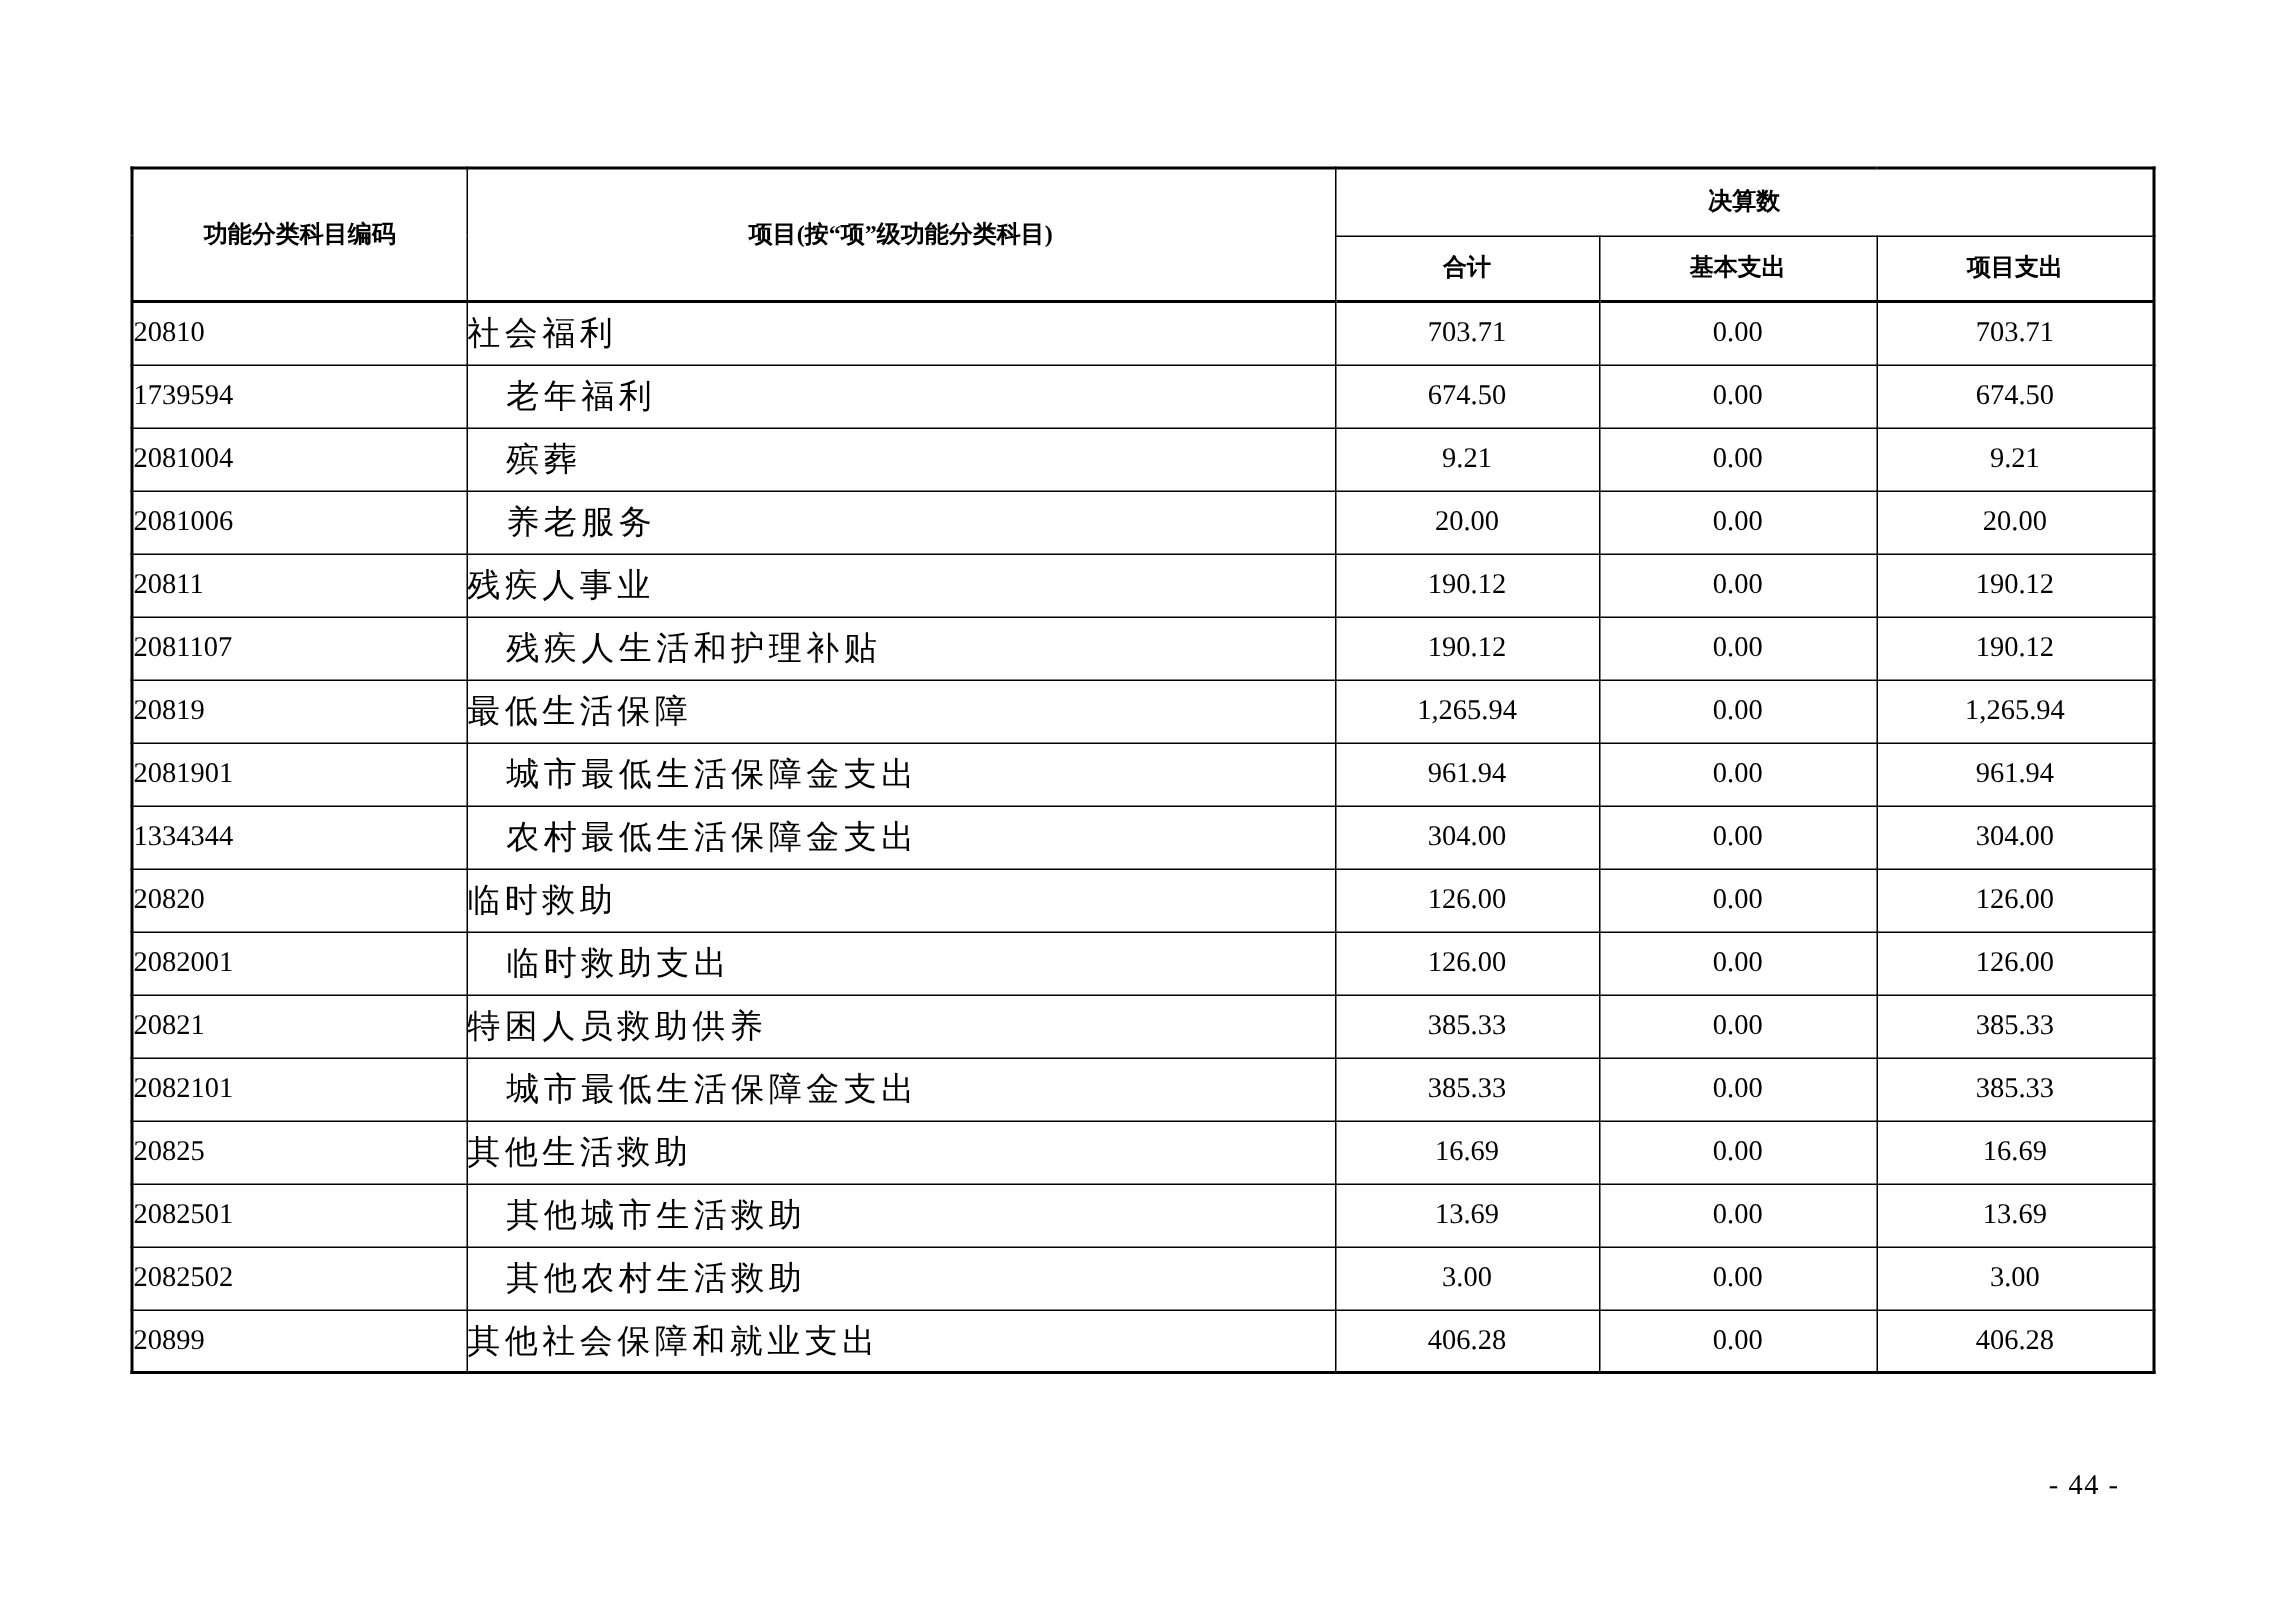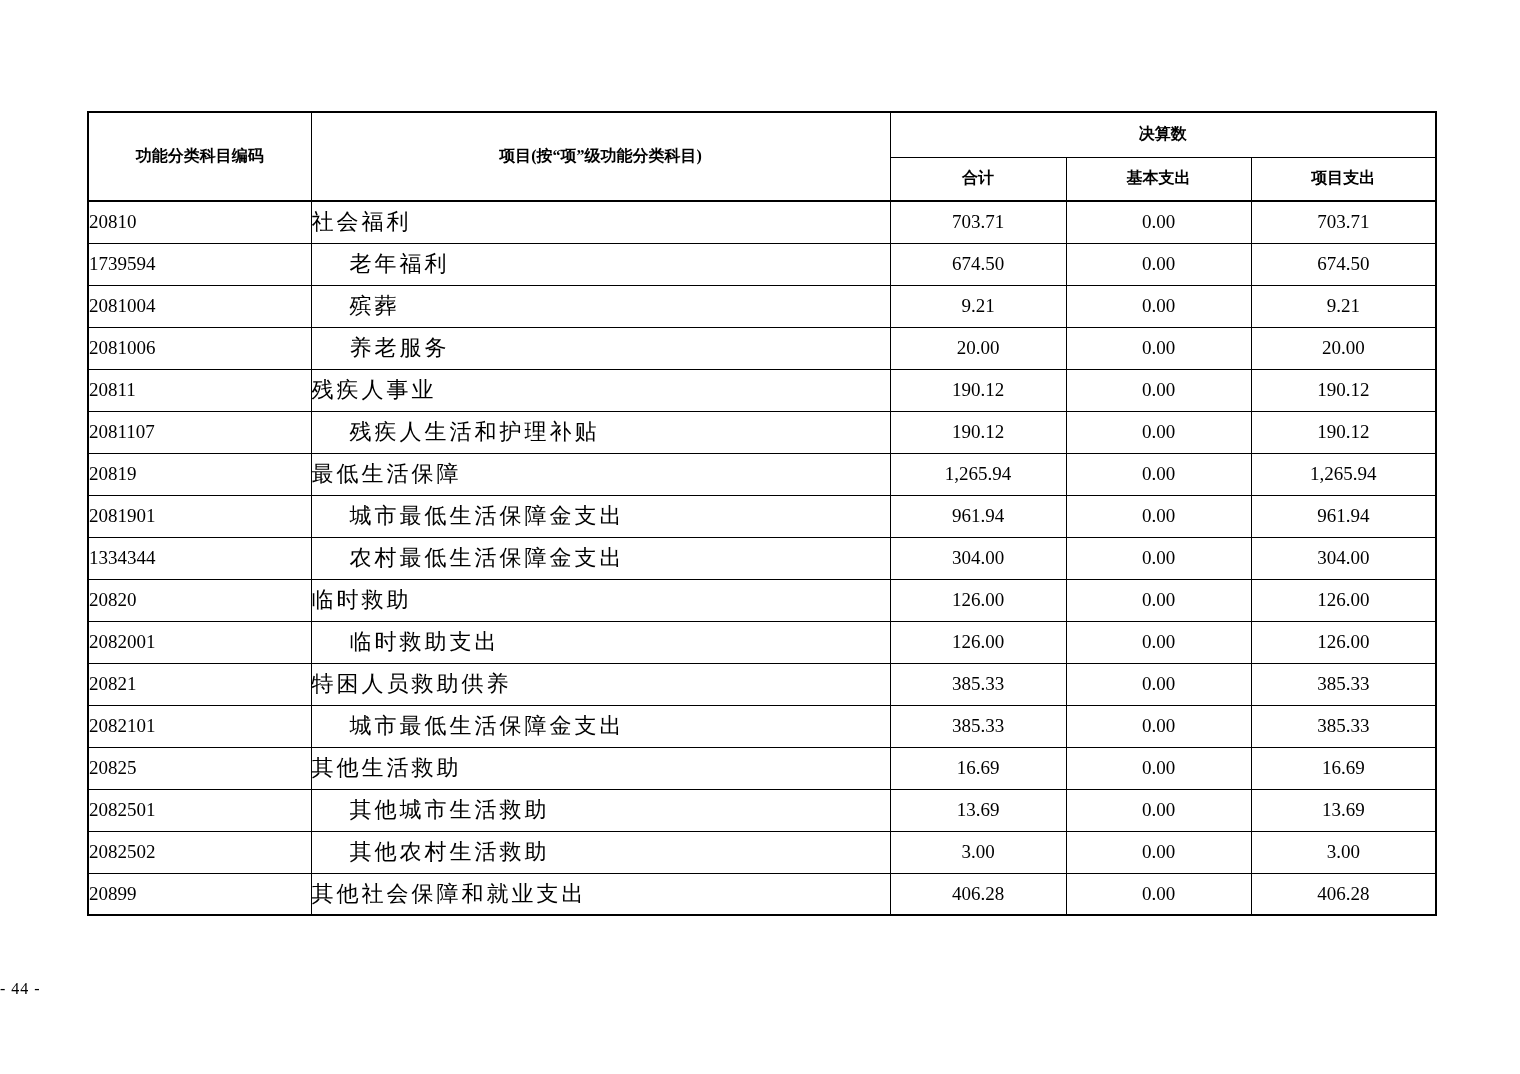--- a/index.html
+++ b/index.html
@@ -57,34 +57,34 @@
     padding-left: 9px;
     font-size: 19px;
   }
   td.project-cell {
     text-align: left;
     padding-left: 9px;
     font-size: 22px;
     letter-spacing: 3px;
   }
   td.project-cell.indent2 {
-    padding-left: 38px;
+    padding-left: 26px;
   }
   td.num-cell {
     text-align: center;
     padding-right: 11px;
     font-size: 19px;
   }
   .page-footer {
     position: absolute;
     left: 0;
     top: 980px;
     width: 1413px;
-    text-align: left;
-    font-size: 16px;
+    text-align: right;
+    font-size: 19px;
     letter-spacing: 1px;
   }
 </style>
 </head>
 <body>
 
 <div class="page">
 
   <table class="budget-table">
     <colgroup>

